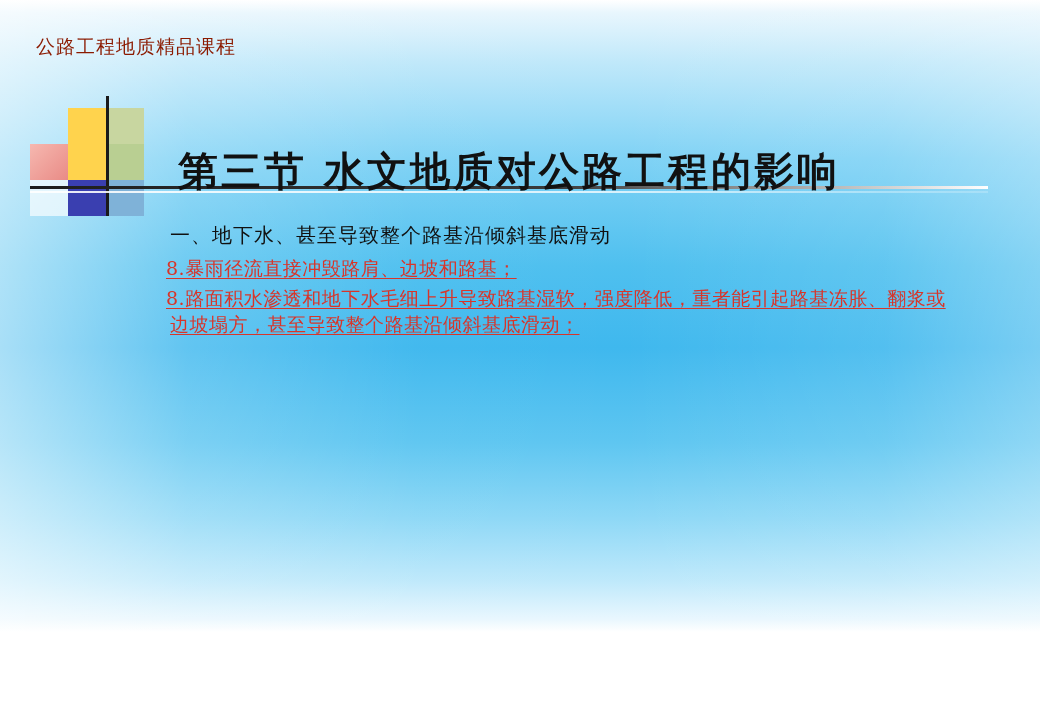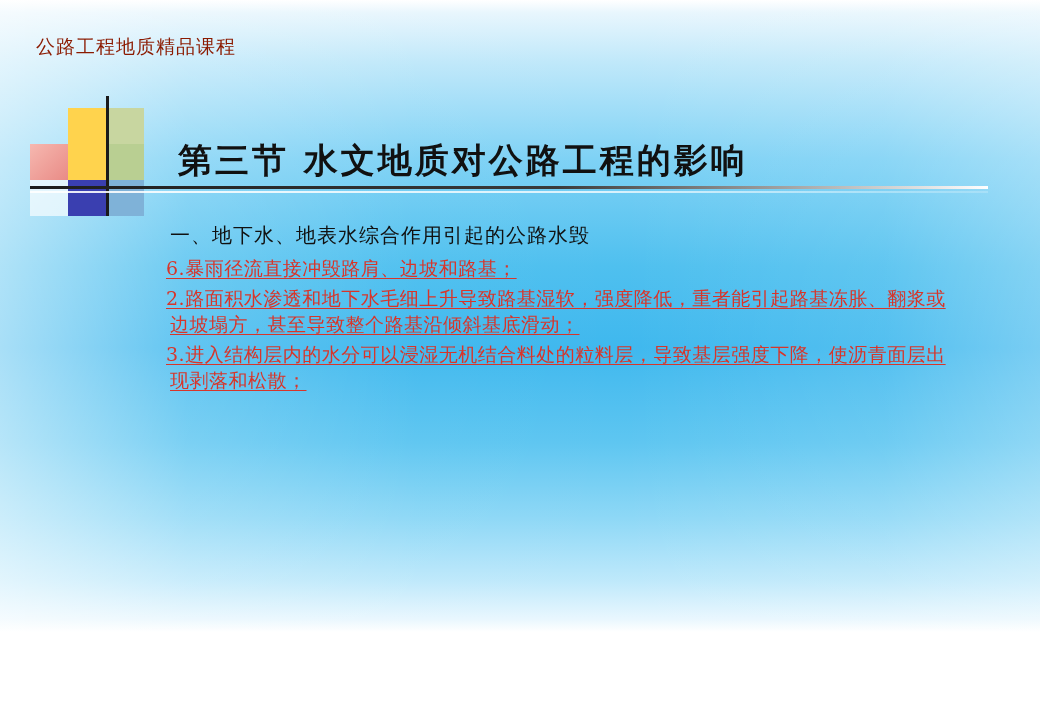--- a/index.html
+++ b/index.html
@@ -98,23 +98,23 @@
     left: 30px;
     top: 191px;
     width: 958px;
     height: 2px;
     background: linear-gradient(to right, rgba(255,255,255,0.9) 0%, rgba(255,255,255,0.75) 60%, rgba(255,255,255,0.2) 100%);
   }
 
   .slide-title {
     position: absolute;
     left: 178px;
-    top: 138px;
+    top: 144px;
     font-family: "DejaVu Serif", "Liberation Serif", serif;
-    font-size: 34px;
+    font-size: 40px;
     font-weight: bold;
     color: #111111;
     letter-spacing: 3px;
     white-space: nowrap;
   }
 
   .body {
     position: absolute;
     left: 118px;
     top: 222px;
@@ -176,29 +176,26 @@
     <div class="sq b2"></div>
     <div class="vline"></div>
   </div>
 
   <div class="title-rule"></div>
   <div class="title-rule2"></div>
 
   <div class="slide-title">第三节   水文地质对公路工程的影响</div>
 
   <div class="body">
-    <div class="heading1">一、地下水、地表水综合作用引起的公路水毁</div>
+    <div class="heading1">一、地下水、甚至导致整个路基沿倾斜基底滑动</div>
 
 
     <ul class="points">
       <li class="point">
-        <span class="u">6.暴雨径流直接冲毁路肩、边坡和路基；</span>
+        <span class="u">8.暴雨径流直接冲毁路肩、边坡和路基；</span>
       </li>
       <li class="point">
-        <span class="u">2.路面积水渗透和地下水毛细上升导致路基湿软，强度降低，重者能引起路基冻胀、翻浆或边坡塌方，甚至导致整个路基沿倾斜基底滑动；</span>
-      </li>
-      <li class="point">
-        <span class="u">3.进入结构层内的水分可以浸湿无机结合料处的粒料层，导致基层强度下降，使沥青面层出现剥落和松散；</span>
+        <span class="u">8.路面积水渗透和地下水毛细上升导致路基湿软，强度降低，重者能引起路基冻胀、翻浆或边坡塌方，甚至导致整个路基沿倾斜基底滑动；</span>
       </li>
     </ul>
   </div>
 
 </div>
 
 </body></html>

